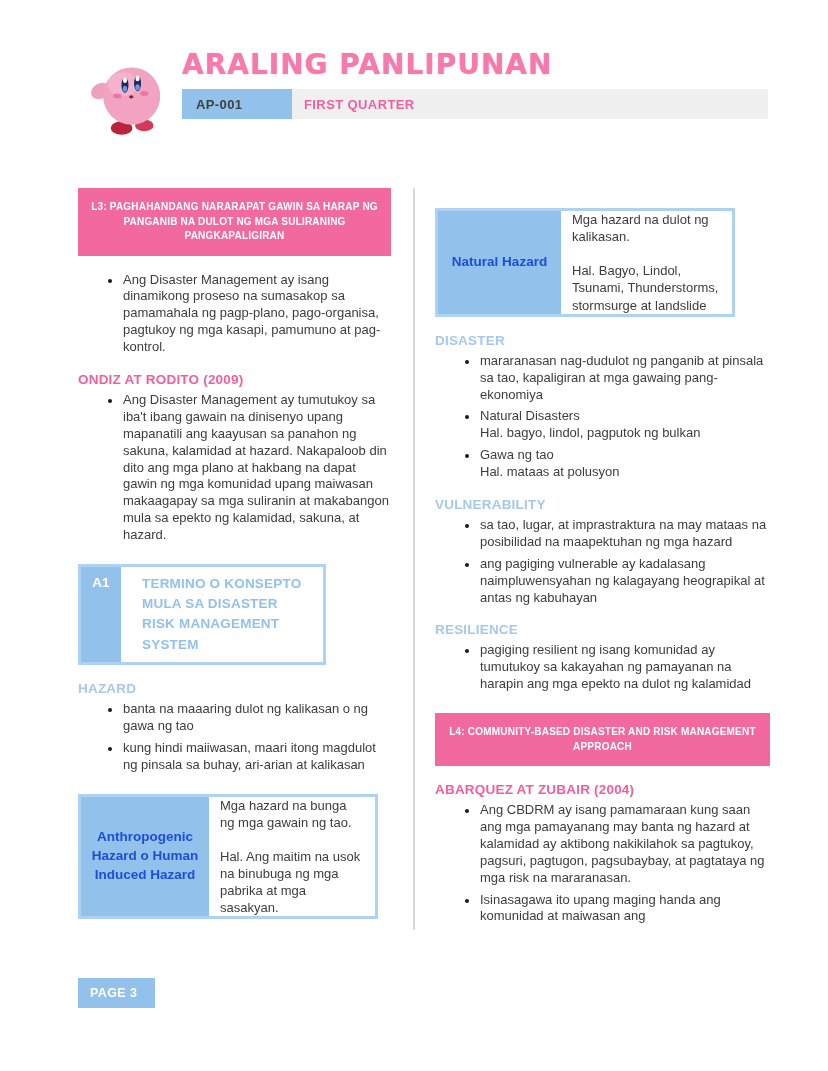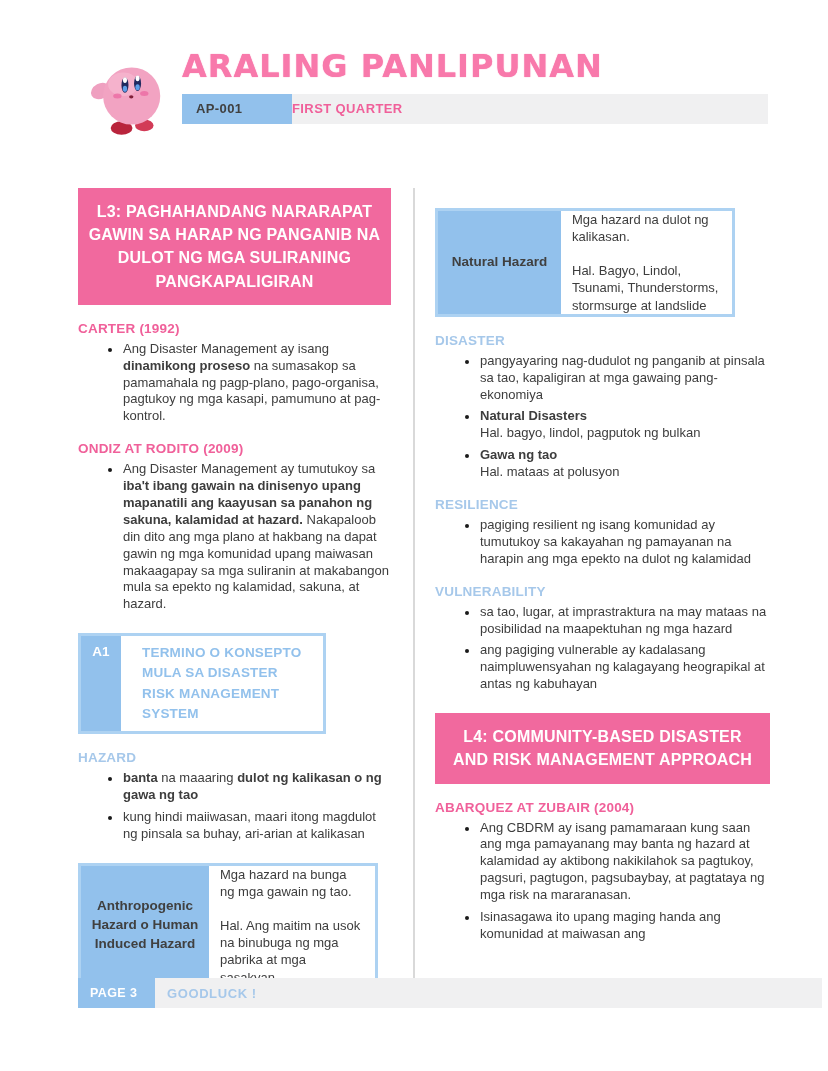--- a/index.html
+++ b/index.html
@@ -22,67 +22,67 @@
     position:relative;overflow:hidden;
   }
   .page{width:828px;height:1071px;position:relative;}
 
   
   .header{display:flex;align-items:flex-start;padding:50px 60px 0 88px;}
   .kirby{width:84px;height:84px;flex:0 0 84px;margin-top:4px;}
   .header-right{flex:1;margin-left:10px;}
   .page-title{
     font-family:"DejaVu Sans", sans-serif;
-    font-size:32px;font-weight:800;color:var(--title-pink);
+    font-size:28px;font-weight:800;color:var(--title-pink);
     letter-spacing:1px;line-height:1.05;margin:0 0 10px 0;
     text-shadow:0 0 1px var(--title-pink);
   }
   .code-bar{display:flex;height:30px;}
   .code-badge{
     width:110px;background:var(--cell-blue);color:#404040;font-weight:700;
     font-size:13px;display:flex;align-items:center;padding-left:14px;letter-spacing:.4px;
   }
   .quarter-bar{flex:1;background:var(--bar-gray);display:flex;align-items:center;}
-  .quarter-text{color:var(--heading-pink);font-weight:700;font-size:13px;letter-spacing:.4px;}
+  .quarter-text{color:var(--heading-pink);font-weight:700;font-size:13px;padding-left:12px;letter-spacing:.4px;}
 
   
   .columns{display:flex;align-items:stretch;padding:50px 58px 0 78px;}
   .col-left{width:313px;flex:0 0 313px;}
   .column-divider{width:2px;background:var(--divider-gray);margin:0 20px 0 22px;}
   .col-right{flex:1;}
 
   .lesson-box{
     background:var(--accent-pink);color:#fff;font-weight:700;
-    font-size:16px;line-height:1.45;text-align:center;
+    font-size:10px;line-height:1.45;text-align:center;
     padding:12px 10px;letter-spacing:.2px;
   }
   .section{margin-top:16px;}
   .sec-heading{font-weight:700;font-size:13.5px;letter-spacing:.2px;margin:0;}
   .sec-heading.pink{color:var(--heading-pink);}
   .sec-heading.blue{color:var(--heading-blue);}
   ul.bullets{
     margin:5px 0 0 0;padding:0 0 0 44px;list-style:disc;
     font-size:13px;line-height:1.3;color:var(--text-dark);
   }
   ul.bullets li{margin:0 0 5px 0;padding-left:1px;}
   ul.bullets li::marker{color:#1a1a1a;font-size:12px;}
-  .b{font-weight:700;margin-top:25px;}
+  .b{font-weight:400;margin-top:25px;}
 
   
   .a1-box{display:flex;border:3px solid var(--border-blue);margin-top:20px;width:248px;}
   .a1-tag{
     flex:0 0 40px;background:var(--cell-blue);color:#fff;font-weight:700;font-size:13.5px;
     display:flex;justify-content:center;align-items:flex-start;padding-top:8px;
   }
   .a1-title{flex:1;color:var(--cell-blue);font-weight:700;font-size:13.5px;line-height:1.5;padding:7px 21px;letter-spacing:.2px;}
 
   
   .def-table{display:flex;border:3px solid var(--border-blue);width:300px;margin-top:20px;}
   .def-label{
-    background:var(--cell-blue);color:#404040;font-weight:700;font-size:13.5px;
+    background:var(--cell-blue);color:#1d4ed8;font-weight:700;font-size:13.5px;
     display:flex;align-items:center;justify-content:center;text-align:center;
     line-height:1.4;padding:8px 8px;
   }
   .def-label.natural{flex:0 0 123px;}
   .def-label.anthro{flex:0 0 128px;}
   .def-content{flex:1;background:#fff;padding:0 11px;font-size:13px;line-height:1.32;color:var(--text-dark);}
   .def-content p{margin:0 0 17px 0;}
   .def-content p:last-child{margin-bottom:0;}
 
   
@@ -126,21 +126,20 @@
       </div>
     </div>
   </div>
 
   <div class="columns">
 
     <div class="col-left">
       <div class="lesson-box">L3: PAGHAHANDANG NARARAPAT GAWIN SA HARAP NG PANGANIB NA DULOT NG MGA SULIRANING PANGKAPALIGIRAN</div>
 
       <div class="section">
-        <p class="sec-heading pink">CARTER (1992)</p>
         <ul class="bullets">
             <li><span>Ang Disaster Management ay isang </span><span class="b">dinamikong proseso</span><span> na sumasakop sa pamamahala ng pagp-plano, pago-organisa, pagtukoy ng mga kasapi, pamumuno at pag-kontrol.</span></li>
           </ul>
       </div>
 
       <div class="section">
         <p class="sec-heading pink">ONDIZ AT RODITO (2009)</p>
         <ul class="bullets">
             <li><span>Ang Disaster Management ay tumutukoy sa </span><span class="b">iba't ibang gawain na dinisenyo upang mapanatili ang kaayusan sa panahon ng sakuna, kalamidad at hazard.</span><span> Nakapaloob din dito ang mga plano at hakbang na dapat gawin ng mga komunidad upang maiwasan makaagapay sa mga suliranin at makabangon mula sa epekto ng kalamidad, sakuna, at hazard.</span></li>
           </ul>
@@ -175,53 +174,50 @@
         <div class="def-label natural">Natural Hazard</div>
         <div class="def-content">
             <p>Mga hazard na dulot ng kalikasan.</p>
             <p>Hal. Bagyo, Lindol, Tsunami, Thunderstorms, stormsurge at landslide</p>
           </div>
       </div>
 
       <div class="section">
         <p class="sec-heading blue">DISASTER</p>
         <ul class="bullets">
-            <li><span>pangyayaring nag-dudulot ng panganib at pinsala sa tao, kapaligiran at mga gawaing pang-ekonomiya</span></li>
+            <li><span>mararanasan nag-dudulot ng panganib at pinsala sa tao, kapaligiran at mga gawaing pang-ekonomiya</span></li>
             <li><span class="b">Natural Disasters</span><br><span>Hal. bagyo, lindol, pagputok ng bulkan</span></li>
             <li><span class="b">Gawa ng tao</span><br><span>Hal. mataas at polusyon</span></li>
           </ul>
       </div>
 
       <div class="section">
-        <p class="sec-heading blue">RESILIENCE</p>
-        <ul class="bullets">
-            <li><span>pagiging resilient ng isang komunidad ay tumutukoy sa kakayahan ng pamayanan na harapin ang mga epekto na dulot ng kalamidad</span></li>
-          </ul>
-      </div>
-
-      <div class="section">
         <p class="sec-heading blue">VULNERABILITY</p>
         <ul class="bullets">
             <li><span>sa tao, lugar, at imprastraktura na may mataas na posibilidad na maapektuhan ng mga hazard</span></li>
             <li><span>ang pagiging vulnerable ay kadalasang naimpluwensyahan ng kalagayang heograpikal at antas ng kabuhayan</span></li>
           </ul>
       </div>
 
+      <div class="section">
+        <p class="sec-heading blue">RESILIENCE</p>
+        <ul class="bullets">
+            <li><span>pagiging resilient ng isang komunidad ay tumutukoy sa kakayahan ng pamayanan na harapin ang mga epekto na dulot ng kalamidad</span></li>
+          </ul>
+      </div>
+
       <div class="lesson-box" style="margin-top:20px;">L4: COMMUNITY-BASED DISASTER AND RISK MANAGEMENT APPROACH</div>
 
       <div class="section">
         <p class="sec-heading pink">ABARQUEZ AT ZUBAIR (2004)</p>
         <ul class="bullets">
             <li><span>Ang CBDRM ay isang pamamaraan kung saan ang mga pamayanang may banta ng hazard at kalamidad ay aktibong nakikilahok sa pagtukoy, pagsuri, pagtugon, pagsubaybay, at pagtataya ng mga risk na mararanasan.</span></li>
             <li><span>Isinasagawa ito upang maging handa ang komunidad at maiwasan ang</span></li>
           </ul>
       </div>
     </div>
   </div>
 
   <div class="footer">
     <div class="page-badge">PAGE 3</div>
-    <div class="footer-bar">
-      <span class="footer-note">GOODLUCK !</span>
-    </div>
   </div>
 
 </div>
 
 </body></html>

